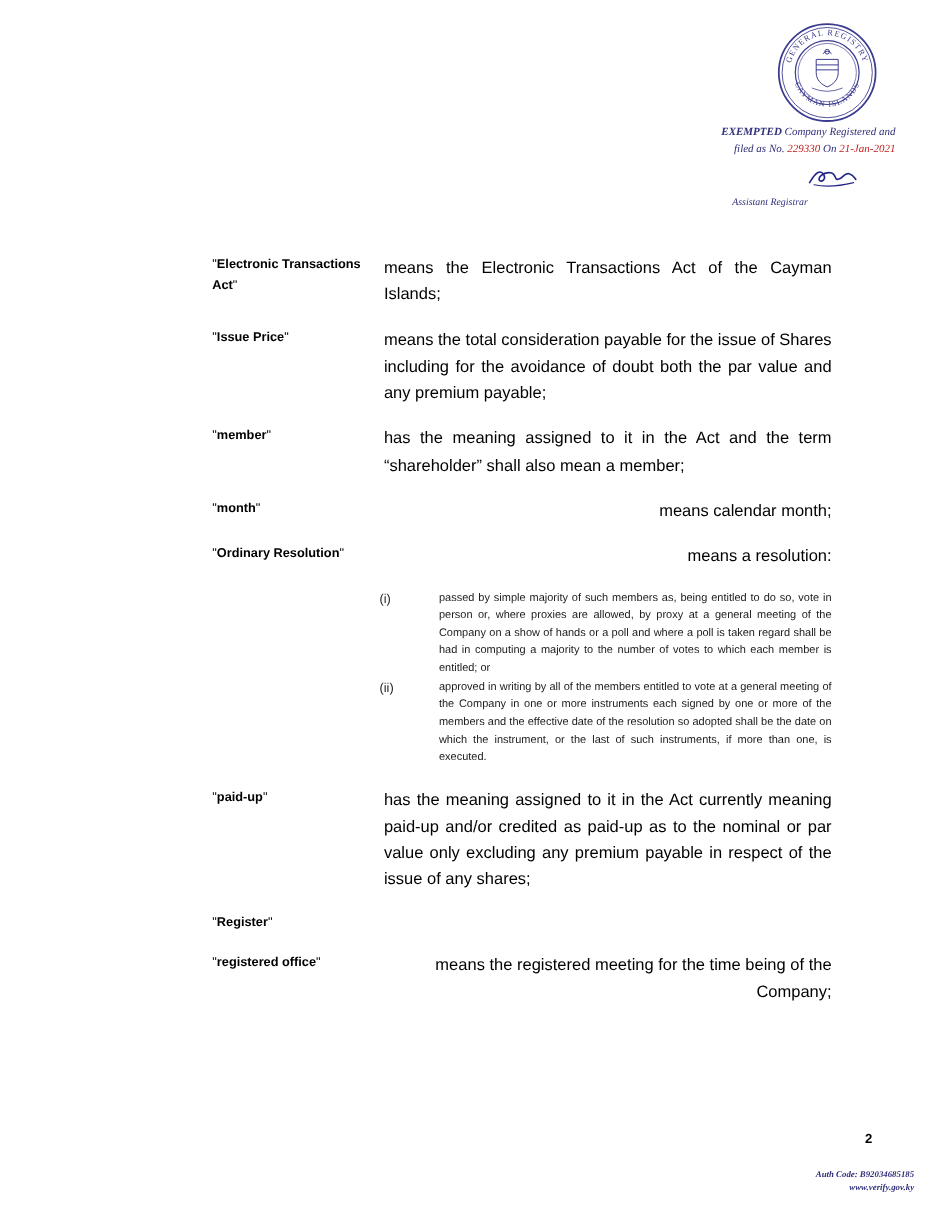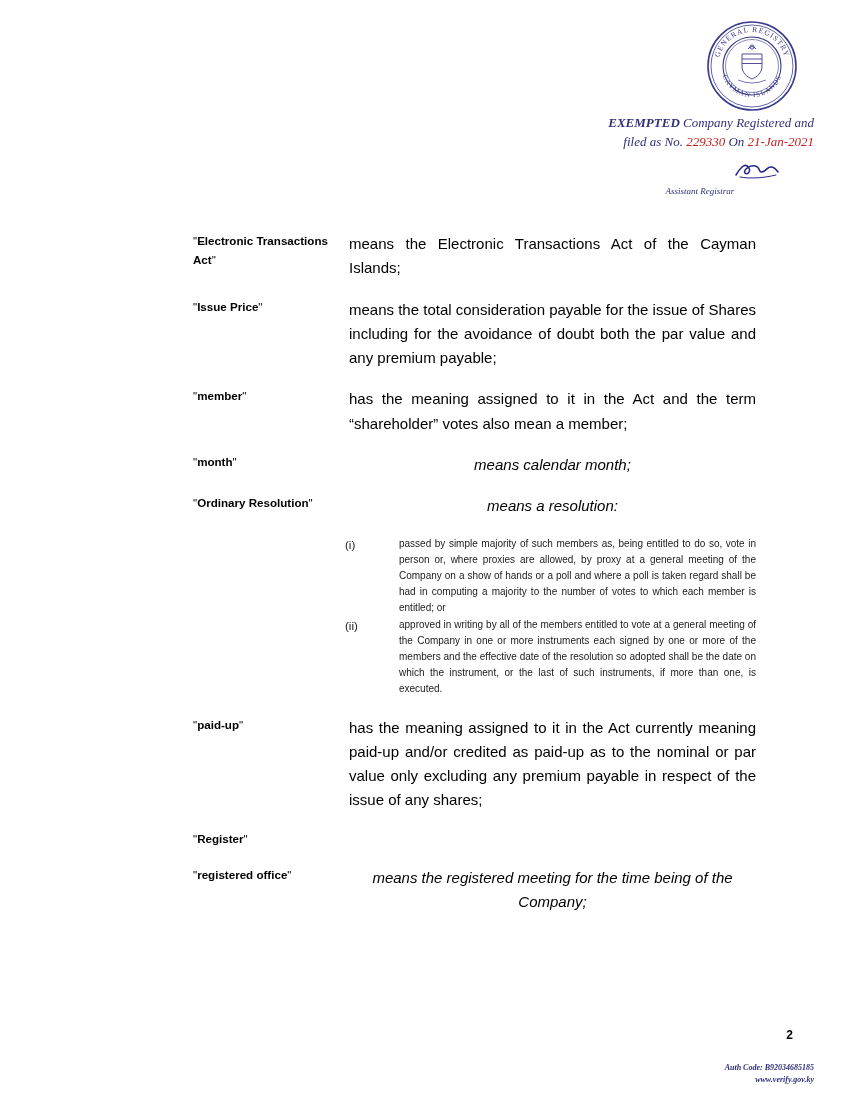--- a/index.html
+++ b/index.html
@@ -28,21 +28,21 @@
     width: 96px;
     height: 96px;
     margin-left: auto;
     margin-right: 14px;
     position: relative;
   }
   .seal svg { display: block; }
 
   .stamp-line {
     font-family: "Liberation Serif", serif;
-    font-size: 13px;
+    font-size: 10px;
     color: #2f2f7a;
     line-height: 1.45;
     white-space: nowrap;
   }
   .stamp-line .bold-italic {
     font-weight: bold;
     font-style: italic;
   }
   .stamp-line .italic { font-style: italic; }
   .stamp-line .red { color: #c02020; font-style: italic; }
@@ -86,21 +86,21 @@
     padding-right: 4px;
   }
   .def-term b { font-weight: bold; }
   .def-body {
     flex: 1;
     font-size: 15px;
     line-height: 1.62;
     text-align: justify;
     color: #000;
   }
-  .def-body.nojust { text-align: center; font-style: italic; }
+  .def-body.nojust { text-align: right; }
 
   .sub-row {
     display: flex;
     align-items: flex-start;
   }
   .sub-marker {
     width: 54px;
     flex: 0 0 54px;
     font-size: 11.6px;
     line-height: 1.62;
@@ -119,21 +119,21 @@
   .page-number {
     position: absolute;
     right: 57px;
     bottom: 58px;
     font-size: 12px;
     font-weight: bold;
     color: #000;
   }
   .footer-meta {
     position: absolute;
-    right: 36px;
+    right: 19px;
     bottom: 14px;
     text-align: right;
     font-family: "Liberation Serif", serif;
     font-size: 8px;
     font-style: italic;
     font-weight: bold;
     color: #2f2f7a;
     line-height: 1.5;
   }
 </style>
@@ -201,21 +201,21 @@
     <div class="def-term">
       <span>"</span><b>Issue Price</b><span>"</span>
     </div>
     <div class="def-body">means the total consideration payable for the issue of Shares including for the avoidance of doubt both the par value and any premium payable;</div>
   </div>
 
   <div class="def-row">
     <div class="def-term">
       <span>"</span><b>member</b><span>"</span>
     </div>
-    <div class="def-body">has the meaning assigned to it in the Act and the term “shareholder” votes  also mean a member;</div>
+    <div class="def-body">has the meaning assigned to it in the Act and the term “shareholder” shall  also mean a member;</div>
   </div>
 
   <div class="def-row">
     <div class="def-term">
       <span>"</span><b>month</b><span>"</span>
     </div>
     <div class="def-body nojust">means calendar month;</div>
   </div>
 
   <div class="def-row">

